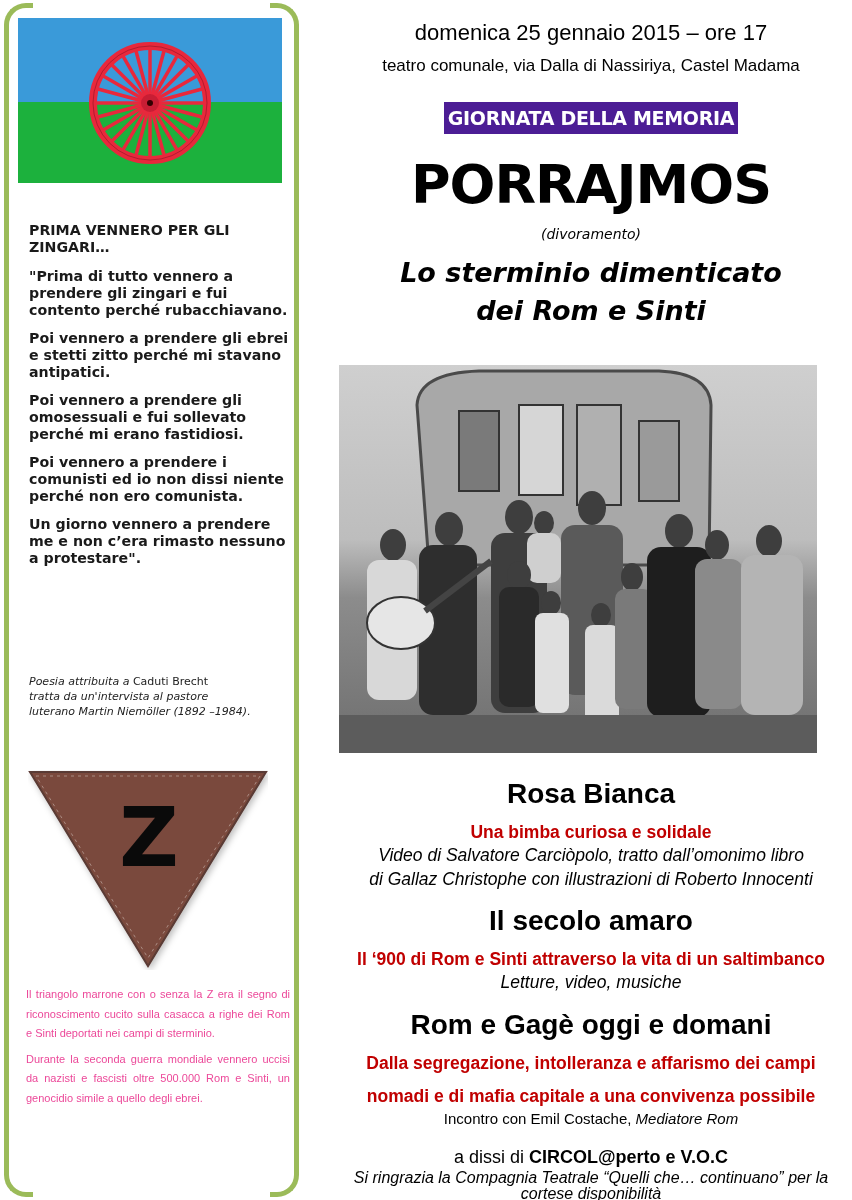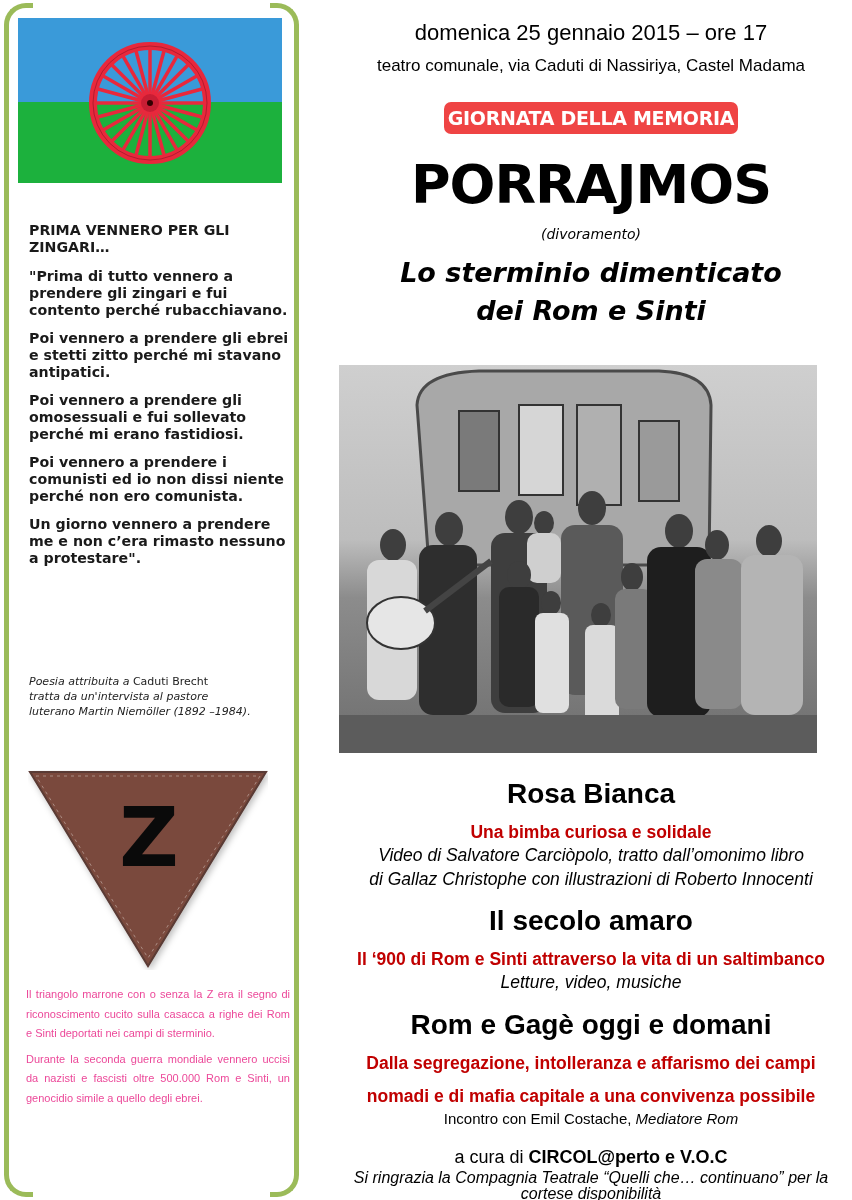--- a/index.html
+++ b/index.html
@@ -29,21 +29,21 @@
   .triangle { position:absolute; left:28px; top:770px; width:240px; height:200px; }
 
   .note { position:absolute; left:26px; top:985px; width:264px; font-family:"Liberation Sans", sans-serif; font-size:11px; line-height:19.5px; text-align:justify; color:#ec4899; }
   .note p { margin:0 0 6px 0; }
 
   
   .right { position:absolute; left:330px; width:522px; text-align:center; }
   .date { top:20px; font-size:22px; line-height:26px; }
   .venue { top:56px; font-size:17px; line-height:20px; }
   .banner-wrap { top:102px; }
-  .banner { display:inline-block; background:#ef4444; color:#fff; font-family:"DejaVu Sans", sans-serif; font-weight:bold; font-size:19px; line-height:32px; padding:0 4px; letter-spacing:-0.3px;border-radius:7px; }
+  .banner { display:inline-block; background:#4c1d95; color:#fff; font-family:"DejaVu Sans", sans-serif; font-weight:bold; font-size:19px; line-height:32px; padding:0 4px; letter-spacing:-0.3px; }
   .maintitle { top:150px; font-family:"DejaVu Sans", sans-serif; font-weight:bold; font-size:54px; line-height:70px; letter-spacing:-1px; }
   .subnote { top:224px; font-family:"DejaVu Sans", sans-serif; font-style:italic; font-size:14px; line-height:20px; }
   .subtitle { top:254px; font-family:"DejaVu Sans", sans-serif; font-weight:bold; font-style:italic; font-size:27px; line-height:38px; }
 
   .photo { position:absolute; left:339px; top:365px; width:478px; height:388px; background:#9a9a9a; overflow:hidden; }
 
   .ev-title { font-weight:bold; font-size:28px; line-height:32px; }
   .ev-sub { color:#c00000; font-weight:bold; font-size:17.5px; line-height:22px;margin-top:11px; }
   .ev-desc { font-style:italic; font-size:17.5px; line-height:24px; }
   .ev1 { top:778px; }
@@ -117,21 +117,21 @@
   <polygon points="8,6 232,6 120,188" fill="none" stroke="#c9b8b0" stroke-width="1" stroke-dasharray="3,4" opacity="0.6"></polygon>
   <text x="121" y="96" text-anchor="middle" font-family="DejaVu Sans, sans-serif" font-weight="bold" font-size="82" fill="#0a0a0a">Z</text>
 </svg>
 
 <div class="note">
   <p>Il triangolo marrone con o senza la Z era il segno di riconoscimento cucito sulla casacca a righe dei Rom e Sinti deportati nei campi di sterminio.</p>
   <p>Durante la seconda guerra mondiale vennero uccisi  da nazisti e fascisti oltre 500.000 Rom e Sinti, un genocidio simile a quello degli ebrei.</p>
 </div>
 
 <div class="right date">domenica 25 gennaio 2015 – ore 17</div>
-<div class="right venue">teatro comunale, via Caduti di Nassiriya, Castel Madama</div>
+<div class="right venue">teatro comunale, via Dalla di Nassiriya, Castel Madama</div>
 <div class="right banner-wrap">
   <span class="banner">GIORNATA DELLA MEMORIA</span>
 </div>
 <div class="right maintitle">PORRAJMOS</div>
 <div class="right subnote">(divoramento)</div>
 <div class="right subtitle">
   <span>Lo sterminio dimenticato</span><br>
   <span>dei Rom e Sinti</span>
 </div>
 
@@ -200,15 +200,15 @@
 </div>
 
 <div class="right ev3">
   <div class="ev-title">Rom e Gagè oggi e domani</div>
   <div class="ev-sub">Dalla segregazione, intolleranza e affarismo dei campi</div>
   <div class="ev-sub">nomadi e di mafia capitale a una convivenza possibile</div>
   <div style="font-size:15px;line-height:24px;"><span>Incontro con Emil Costache, </span><i>Mediatore Rom</i></div>
 </div>
 
 <div class="right credit">
-  <span>a cura di </span><b>CIRCOL@perto e V.O.C</b>
+  <span>a dissi di </span><b>CIRCOL@perto e V.O.C</b>
 </div>
 <div class="right thanks">Si ringrazia la Compagnia Teatrale “Quelli che… continuano” per la cortese disponibilità</div>
 
 </body></html>

